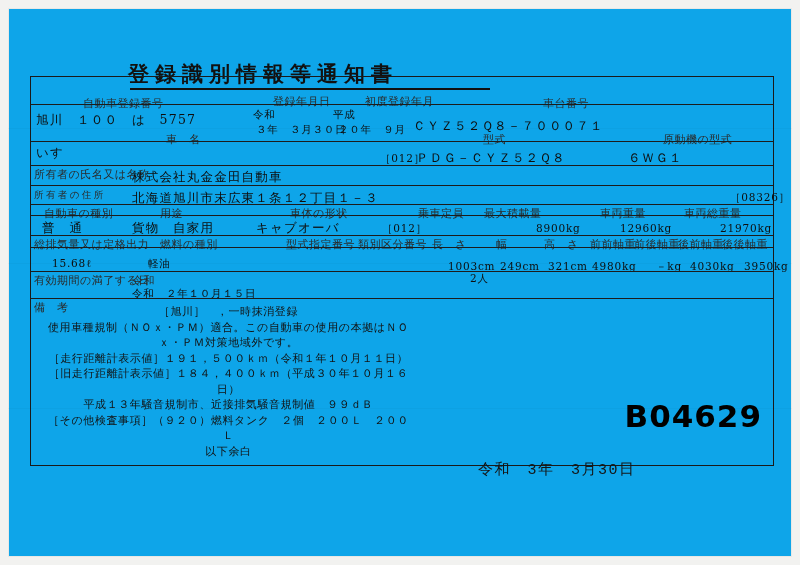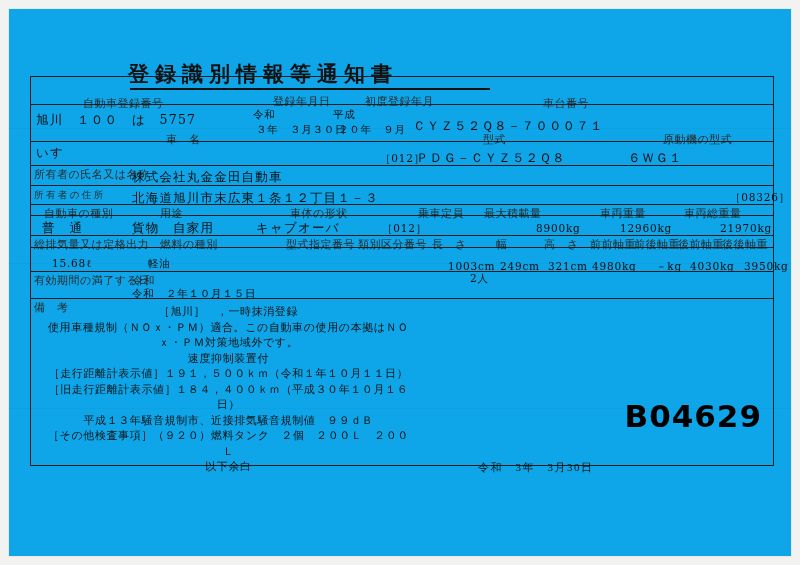--- a/index.html
+++ b/index.html
@@ -108,22 +108,22 @@
     font-family: "DejaVu Sans", sans-serif;
     font-size: 31px;
     font-weight: bold;
     letter-spacing: 1px;
     color: #000;
   }
   .footer-date {
     position: absolute;
     left: 470px;
     top: 452px;
-    font-family: Liberation Serif, serif;
-    font-size: 11px;
+    font-family: Liberation Mono, monospace;
+    font-size: 15px;
     letter-spacing: 1.5px;
     color: #151515;
   }
   .note-block {
     position: absolute;
     left: 40px;
     top: 296px;
     font-family: "DejaVu Serif", serif;
     font-size: 11px;
     line-height: 15.5px;
@@ -233,21 +233,20 @@
     <div class="t val-sm" style="left:124px; top:279px;">令和　２年１０月１５日</div>
 
     <div class="hr" style="left:23px; top:290px; width:742px;"></div>
 
     <div class="t lbl" style="left:26px; top:292px;">備　考</div>
 
     <div class="note-block">
       <div>［旭川］　，一時抹消登録</div>
       <div>使用車種規制（ＮＯｘ・ＰＭ）適合。この自動車の使用の本拠はＮＯ</div>
       <div>ｘ・ＰＭ対策地域外です。</div>
-      <div>速度抑制装置付</div>
       <div>［走行距離計表示値］１９１，５００ｋｍ（令和１年１０月１１日）</div>
       <div>［旧走行距離計表示値］１８４，４００ｋｍ（平成３０年１０月１６</div>
       <div>日）</div>
       <div>平成１３年騒音規制市、近接排気騒音規制値　９９ｄＢ</div>
       <div>［その他検査事項］（９２０）燃料タンク　２個　２００Ｌ　２００</div>
       <div>Ｌ</div>
       <div>以下余白</div>
     </div>
 
     <div class="stamp">B04629</div>

